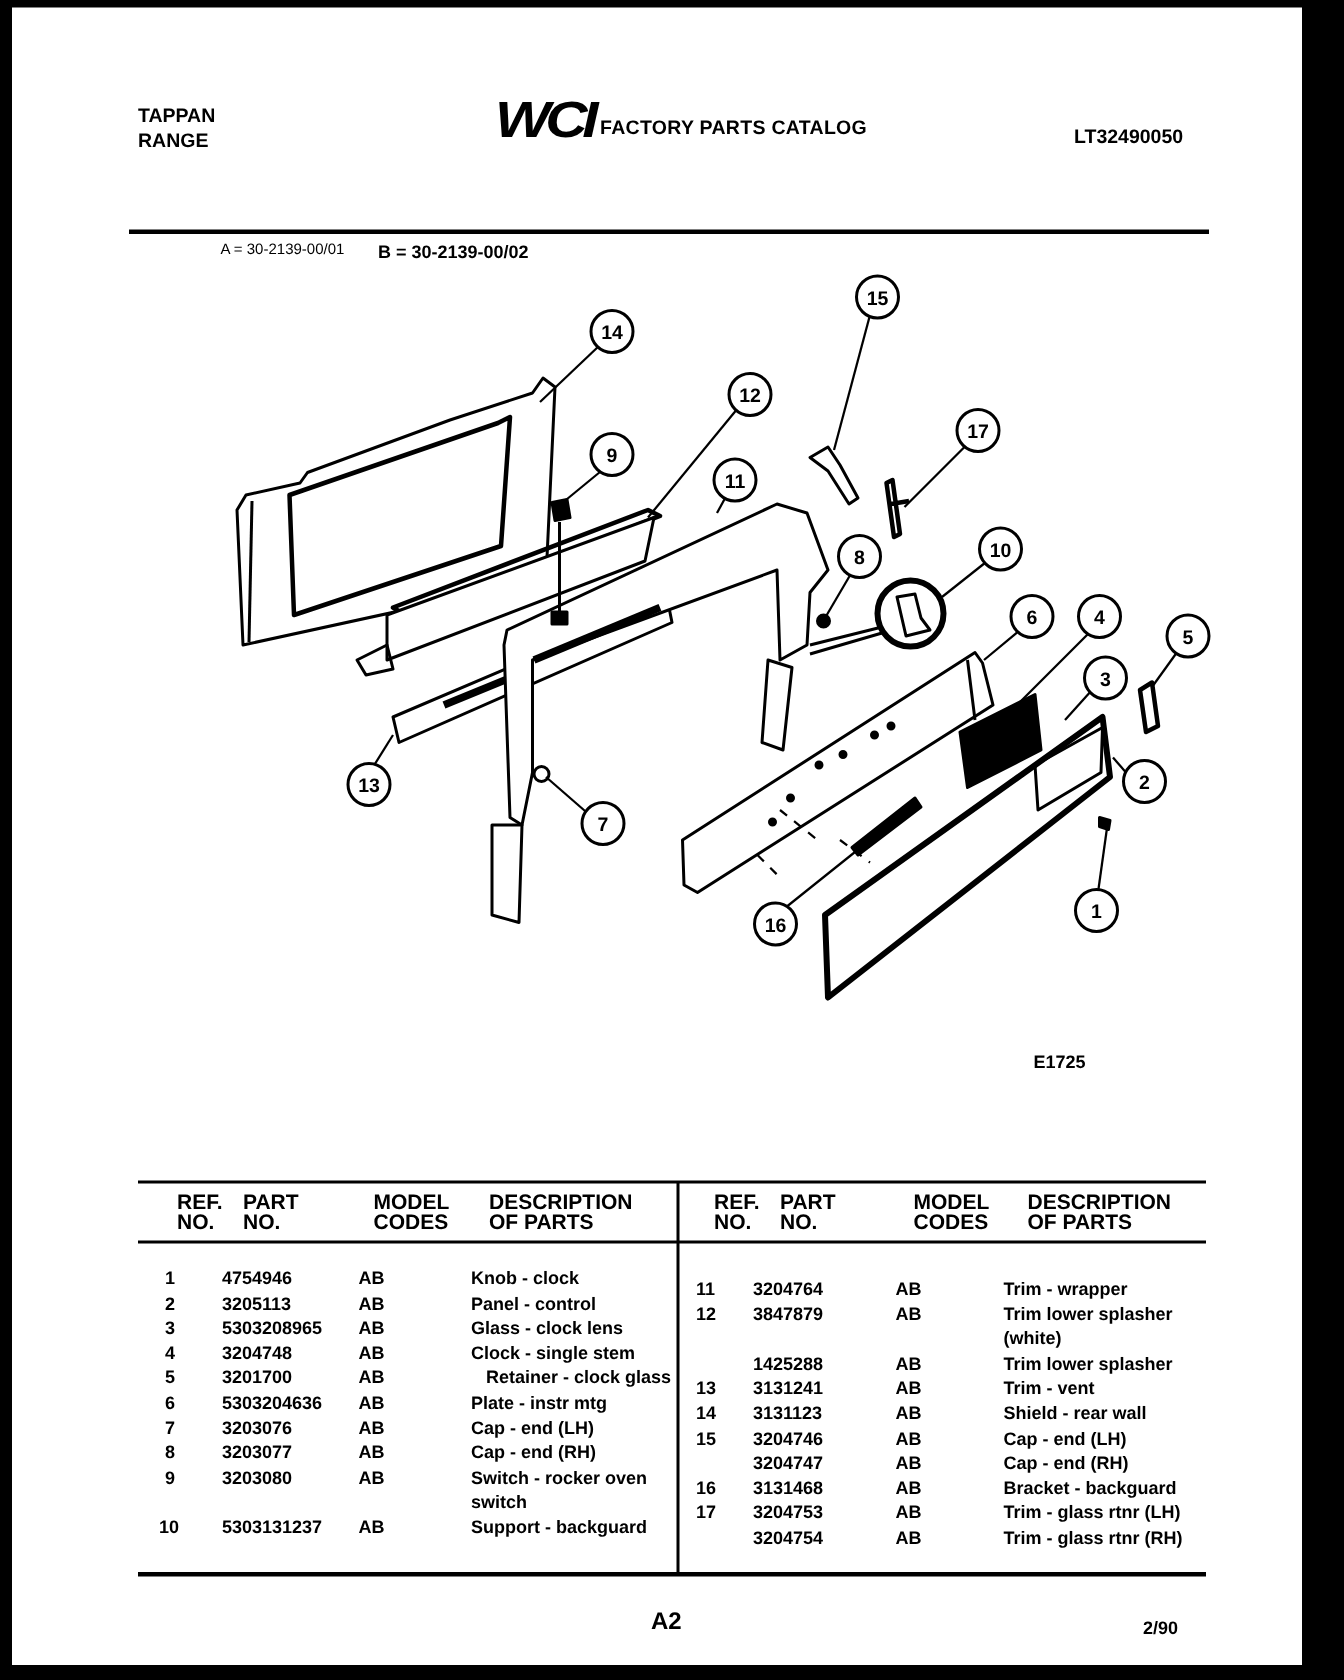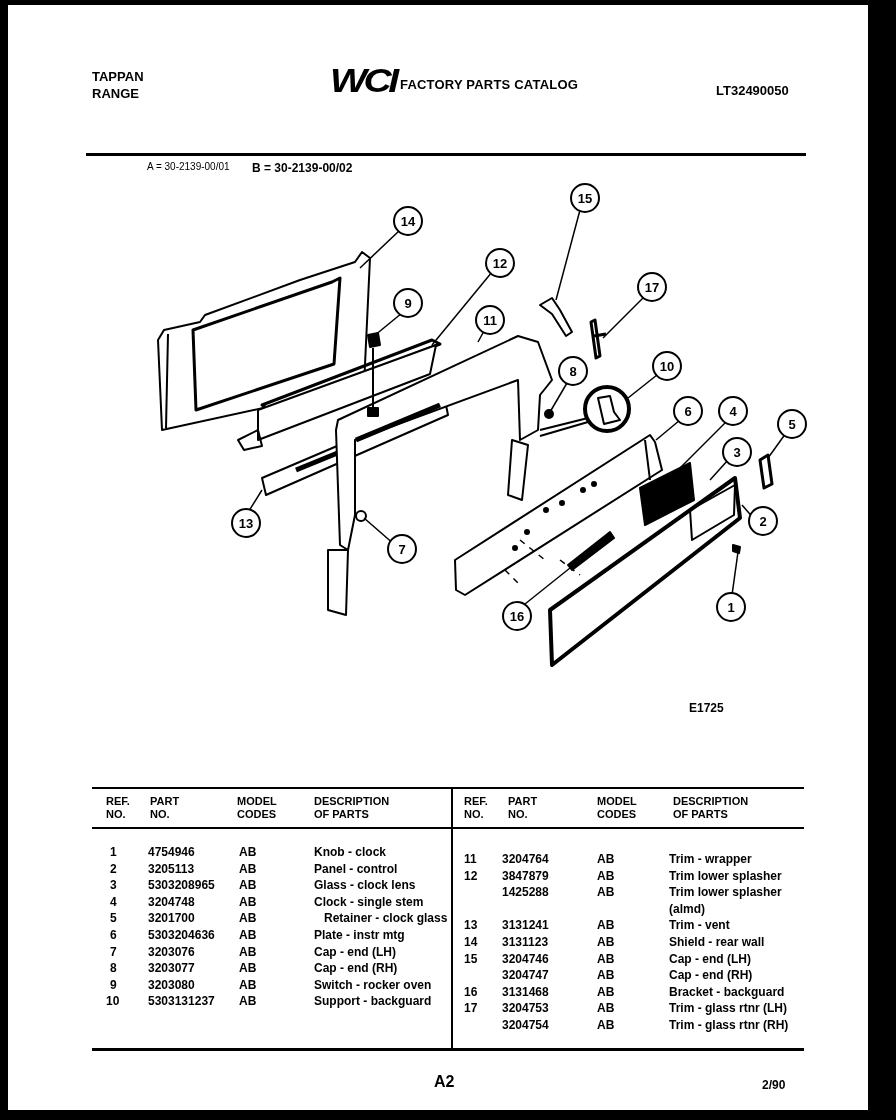--- a/index.html
+++ b/index.html
@@ -18,21 +18,21 @@
   .catalog-id { left: 708px; top: 78px; font-size: 13px; font-weight: bold; }
   .rule-top { left: 78px; top: 148px; width: 720px; height: 3px; background: #000; }
   .model-a { left: 92px; top: 156px; font-size: 10px; font-weight: normal; margin-left: 47px; }
   .model-b { left: 244px; top: 156px; font-size: 12px; font-weight: bold; }
   .diagram-id { left: 681px; top: 696px; font-size: 12px; font-weight: bold; }
 
   .table-wrap { left: 84px; top: 780px; width: 712px; height: 270px; }
   .t-rule { position: absolute; height: 2px; background: #000; }
   .t-vdiv { position: absolute; left: 359px; top: 3px; width: 2px; height: 262px; background: #000; }
   .col { position: absolute; top: 0; width: 350px; }
-  .col-head { position: absolute; top: 10px; font-size: 11px; font-weight: bold; line-height: 13px; }
+  .col-head { position: absolute; top: 10px; font-size: 14px; font-weight: bold; line-height: 13px; margin-left: 12px; }
   .rows { position: absolute; top: 60px; left: 0; width: 355px; font-size: 12px; font-weight: bold; }
   .row { position: relative; height: 16.6px; }
   .row span { position: absolute; top: 0; white-space: nowrap; }
   .footer-a2 { left: 426px; top: 1068px; font-size: 16px; font-weight: bold; }
   .footer-date { left: 754px; top: 1073px; font-size: 12px; font-weight: bold; }
 
   svg text { font-family: "Liberation Sans", sans-serif; font-weight: bold; }
 </style>
 </head>
 <body>
@@ -290,20 +290,26 @@
             <span style="left:147px">AB</span>
             <span style="left:222px">Cap - end (RH)</span>
           </div>
         <div class="row">
             <span style="left:18px">9</span>
             <span style="left:56px">3203080</span>
             <span style="left:147px">AB</span>
             <span style="left:222px">Switch - rocker oven</span>
           </div>
         <div class="row">
+            <span style="left:18px"></span>
+            <span style="left:56px"></span>
+            <span style="left:147px"></span>
+            <span style="left:222px">switch</span>
+          </div>
+        <div class="row">
             <span style="left:14px">10</span>
             <span style="left:56px">5303131237</span>
             <span style="left:147px">AB</span>
             <span style="left:222px">Support - backguard</span>
           </div>
       </div>
     </div>
 
     <div class="col" style="left:370px">
       <div class="col-head" style="left:2px">
@@ -330,29 +336,29 @@
             <span style="left:207px">Trim - wrapper</span>
           </div>
         <div class="row">
             <span style="left:2px">12</span>
             <span style="left:40px">3847879</span>
             <span style="left:135px">AB</span>
             <span style="left:207px">Trim lower splasher</span>
           </div>
         <div class="row">
             <span style="left:2px"></span>
-            <span style="left:40px">1425288</span>
-            <span style="left:135px">AB</span>
-            <span style="left:207px">Trim lower splasher</span>
-          </div>
-        <div class="row">
-            <span style="left:2px"></span>
             <span style="left:40px"></span>
             <span style="left:135px"></span>
-            <span style="left:207px">(almd)</span>
+            <span style="left:207px">(white)</span>
+          </div>
+        <div class="row">
+            <span style="left:2px"></span>
+            <span style="left:40px">1425288</span>
+            <span style="left:135px">AB</span>
+            <span style="left:207px">Trim lower splasher</span>
           </div>
         <div class="row">
             <span style="left:2px">13</span>
             <span style="left:40px">3131241</span>
             <span style="left:135px">AB</span>
             <span style="left:207px">Trim - vent</span>
           </div>
         <div class="row">
             <span style="left:2px">14</span>
             <span style="left:40px">3131123</span>

